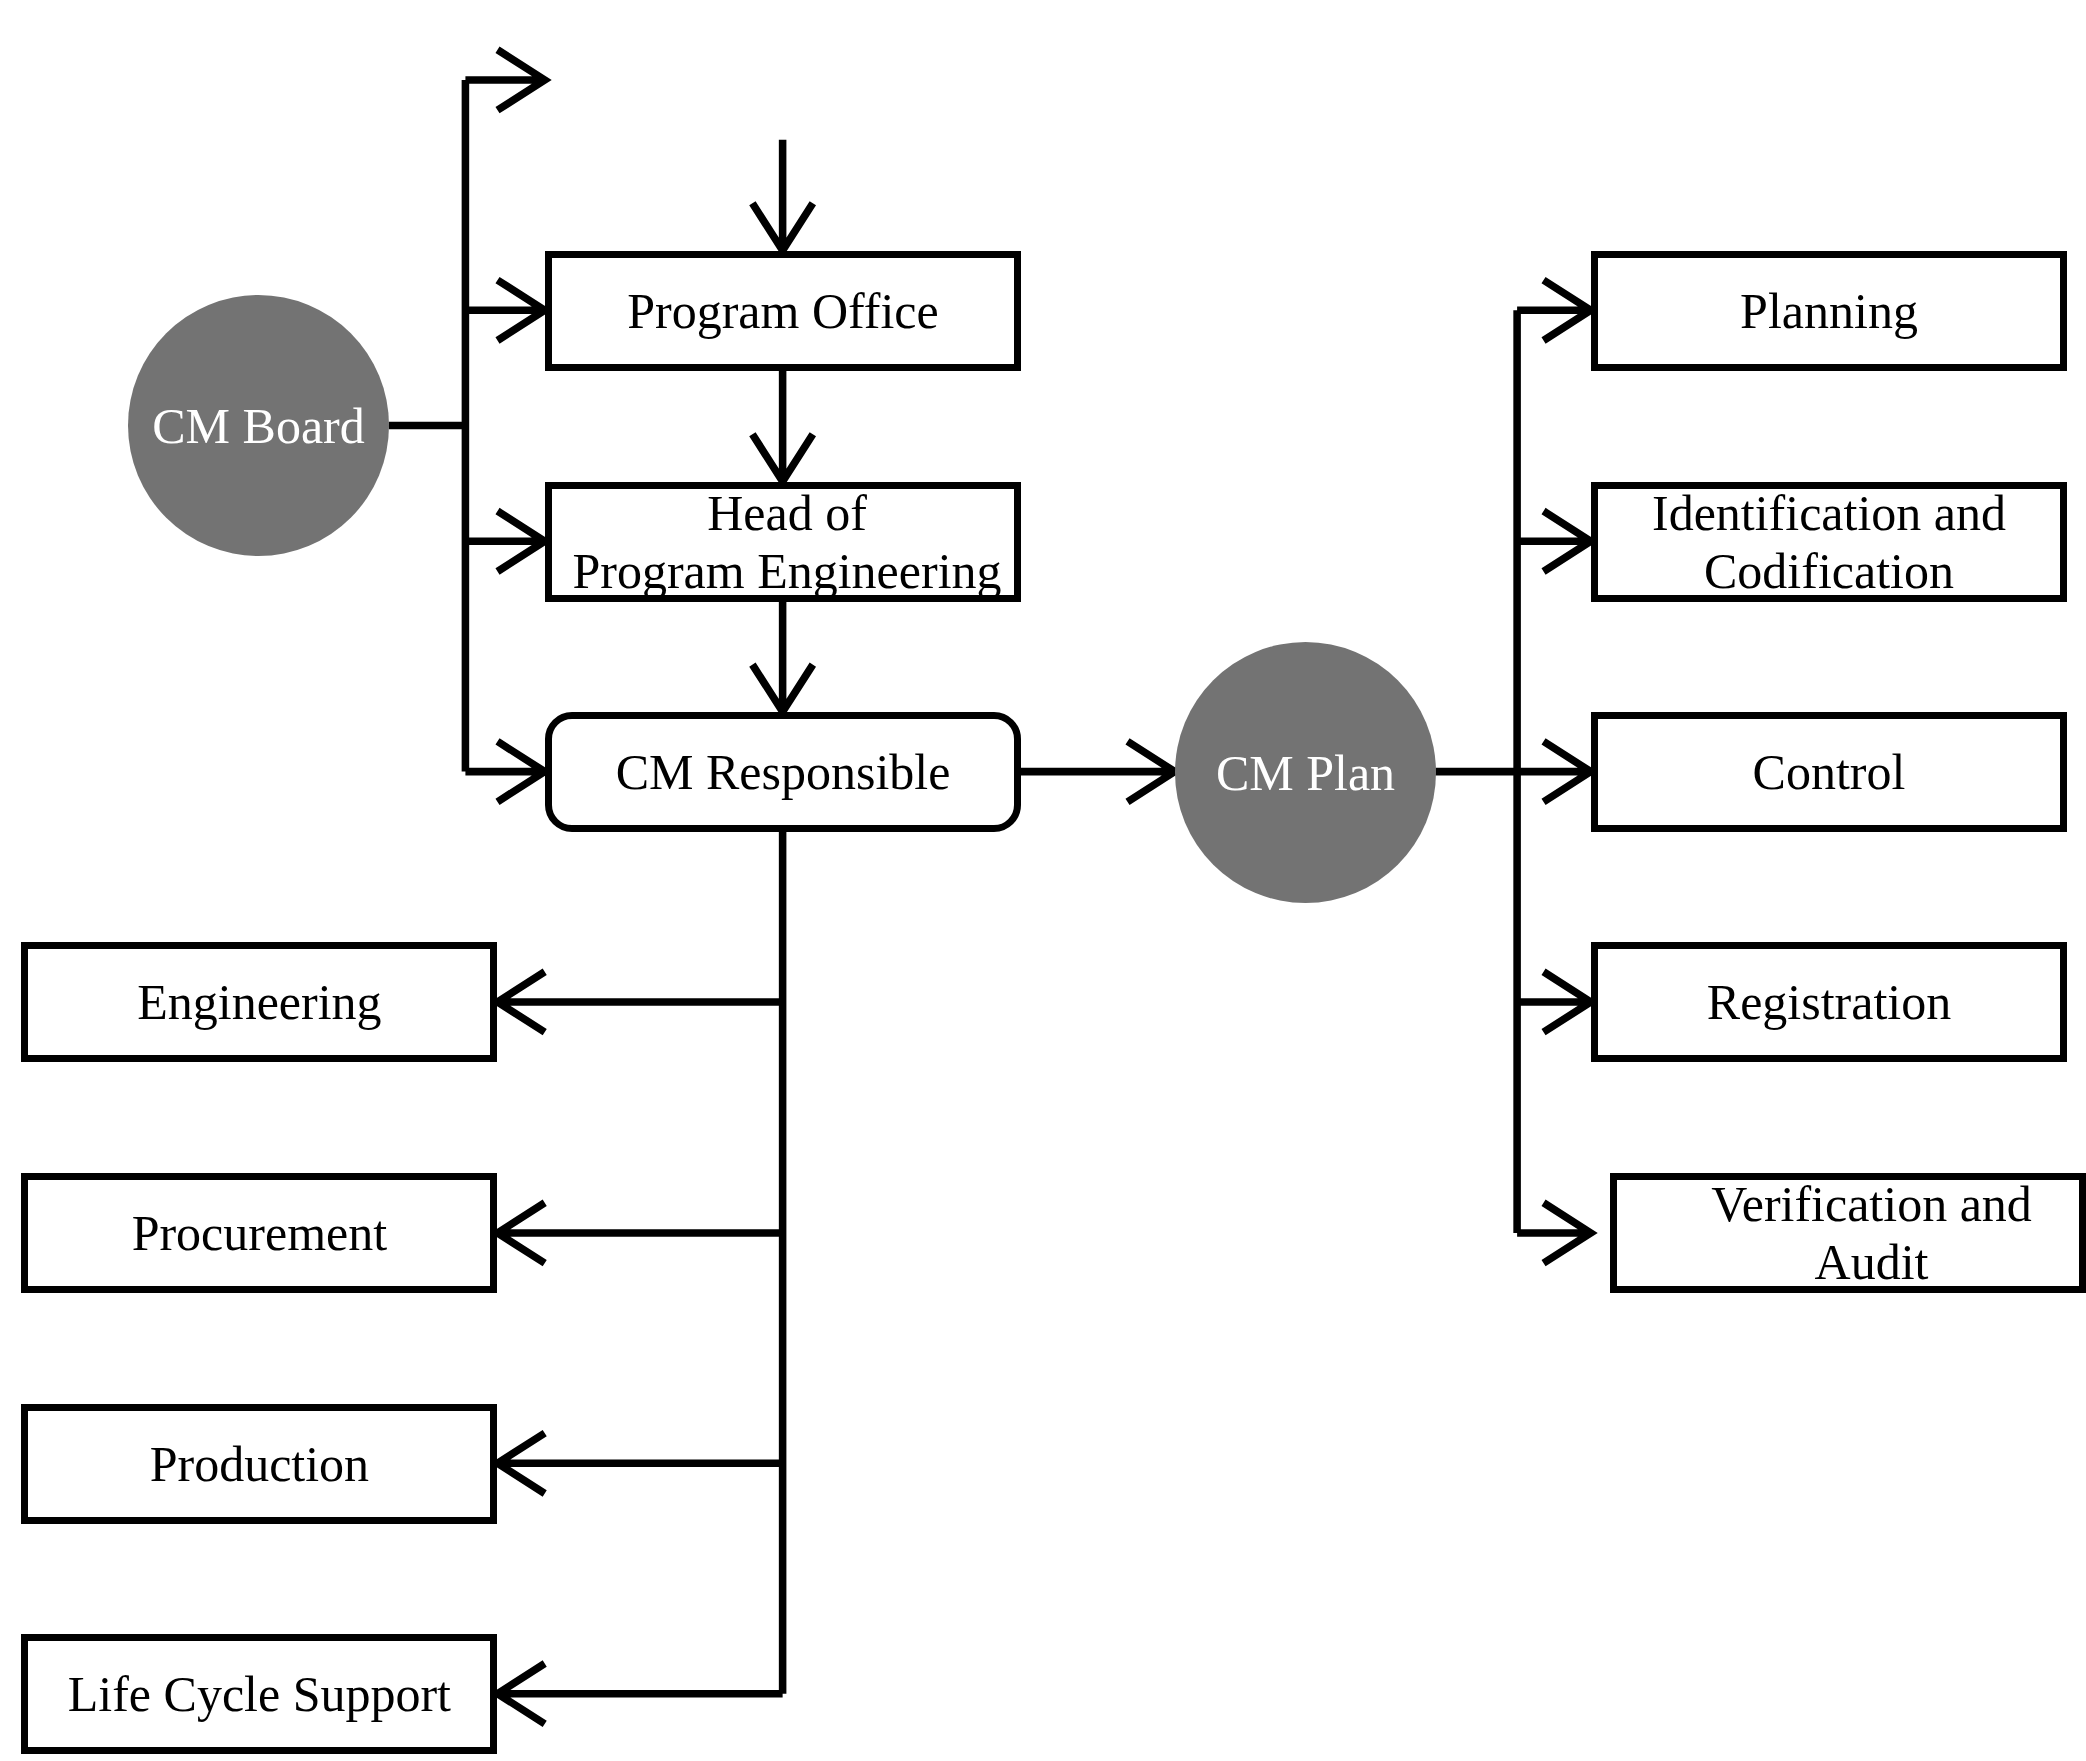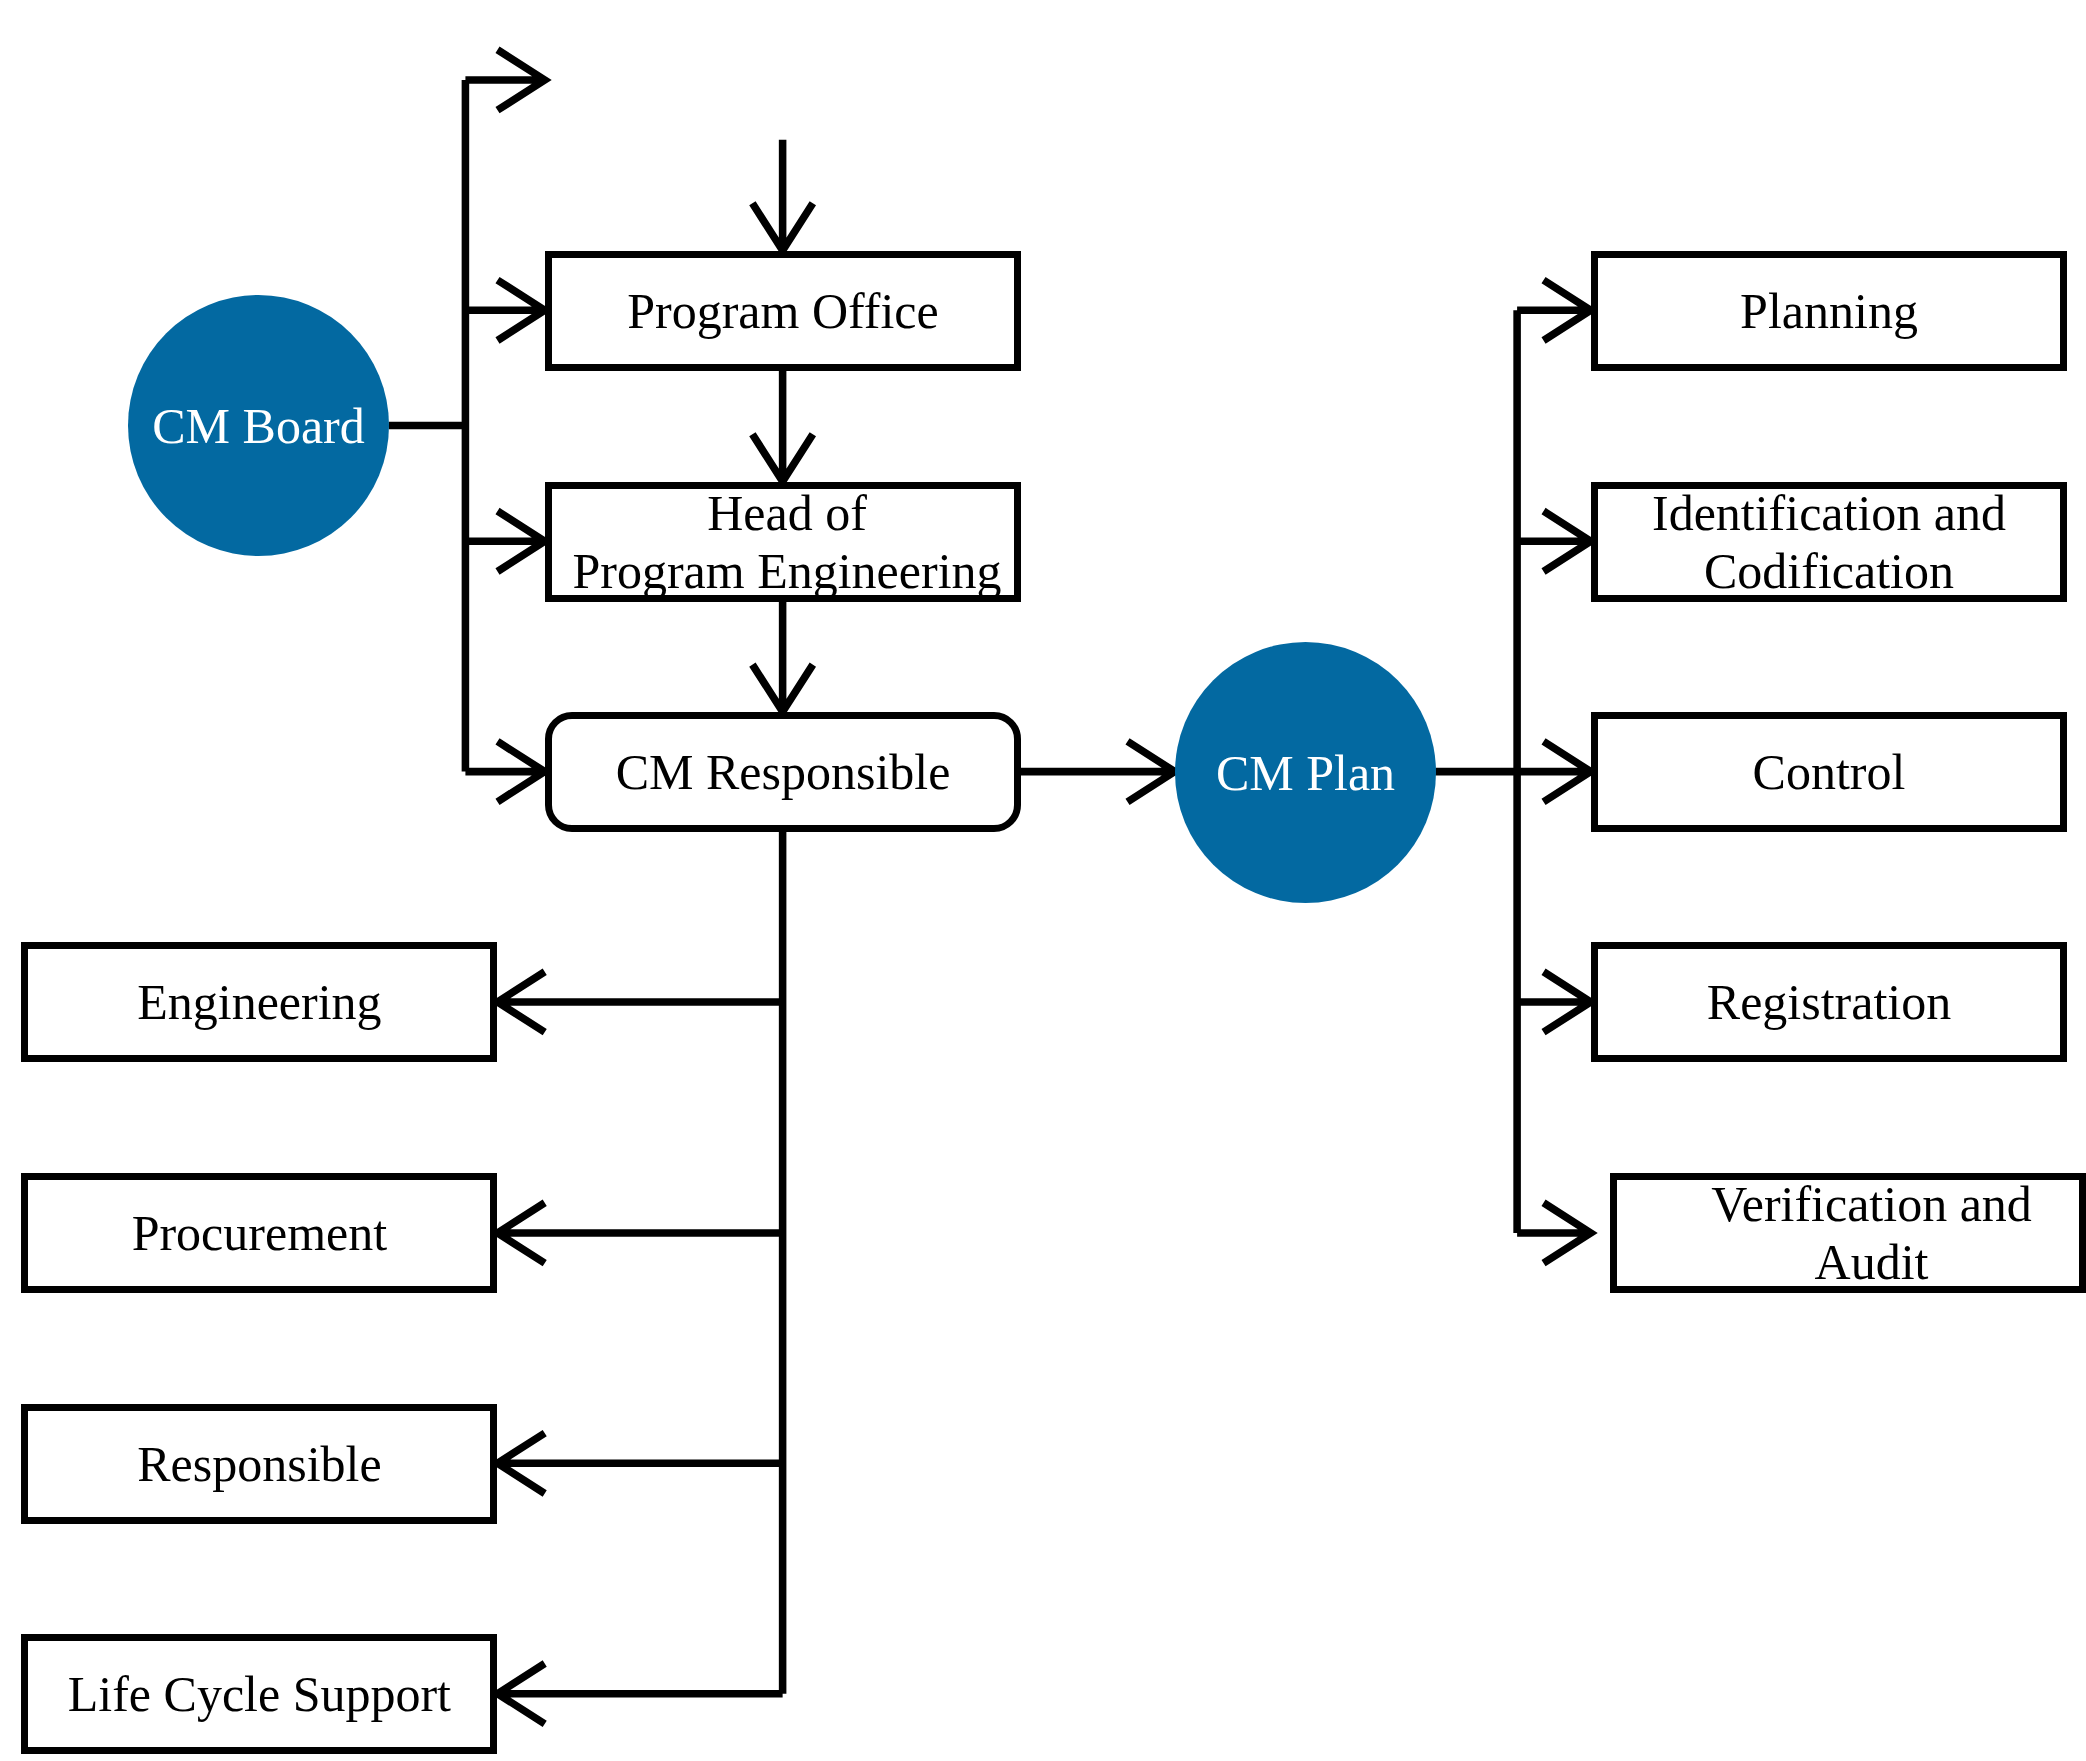--- a/index.html
+++ b/index.html
@@ -41,21 +41,21 @@
     text-align: center;
     font-size: 50px;
     line-height: 58px;
     white-space: pre-line;
   }
   .node-circle {
     position: absolute;
     width: 261px;
     height: 261px;
     box-sizing: border-box;
-    background: #0369a1;
+    background: #737373;
     border-radius: 50%;
     display: flex;
     align-items: center;
     justify-content: center;
     text-align: center;
     color: #ffffff;
     font-size: 50px;
     line-height: 58px;
     white-space: pre-line;
   }
@@ -98,21 +98,21 @@
   <div class="node-circle" style="left:128px; top:295px;">CM Board</div>
   <div class="node-circle" style="left:1175px; top:642px;">CM Plan</div>
 
   <div class="node-box" style="left:545px; top:251px;">Program Office</div>
   <div class="node-box" style="left:545px; top:482px;padding-left:8px;">Head of
 Program Engineering</div>
   <div class="node-box" style="left:545px; top:712px;border-radius:27px;">CM Responsible</div>
 
   <div class="node-box" style="left:21.4px; top:942px;">Engineering</div>
   <div class="node-box" style="left:21.4px; top:1173px;">Procurement</div>
-  <div class="node-box" style="left:21.4px; top:1404px;">Responsible</div>
+  <div class="node-box" style="left:21.4px; top:1404px;">Production</div>
   <div class="node-box" style="left:21.4px; top:1634px;">Life Cycle Support</div>
 
   <div class="node-box" style="left:1591px; top:251px;">Planning</div>
   <div class="node-box" style="left:1591px; top:482px;">Identification and
 Codification</div>
   <div class="node-box" style="left:1591px; top:712px;">Control</div>
   <div class="node-box" style="left:1591px; top:942px;">Registration</div>
   <div class="node-box" style="left:1610px; top:1173px;padding-left:47px;">Verification and
 Audit</div>
 

